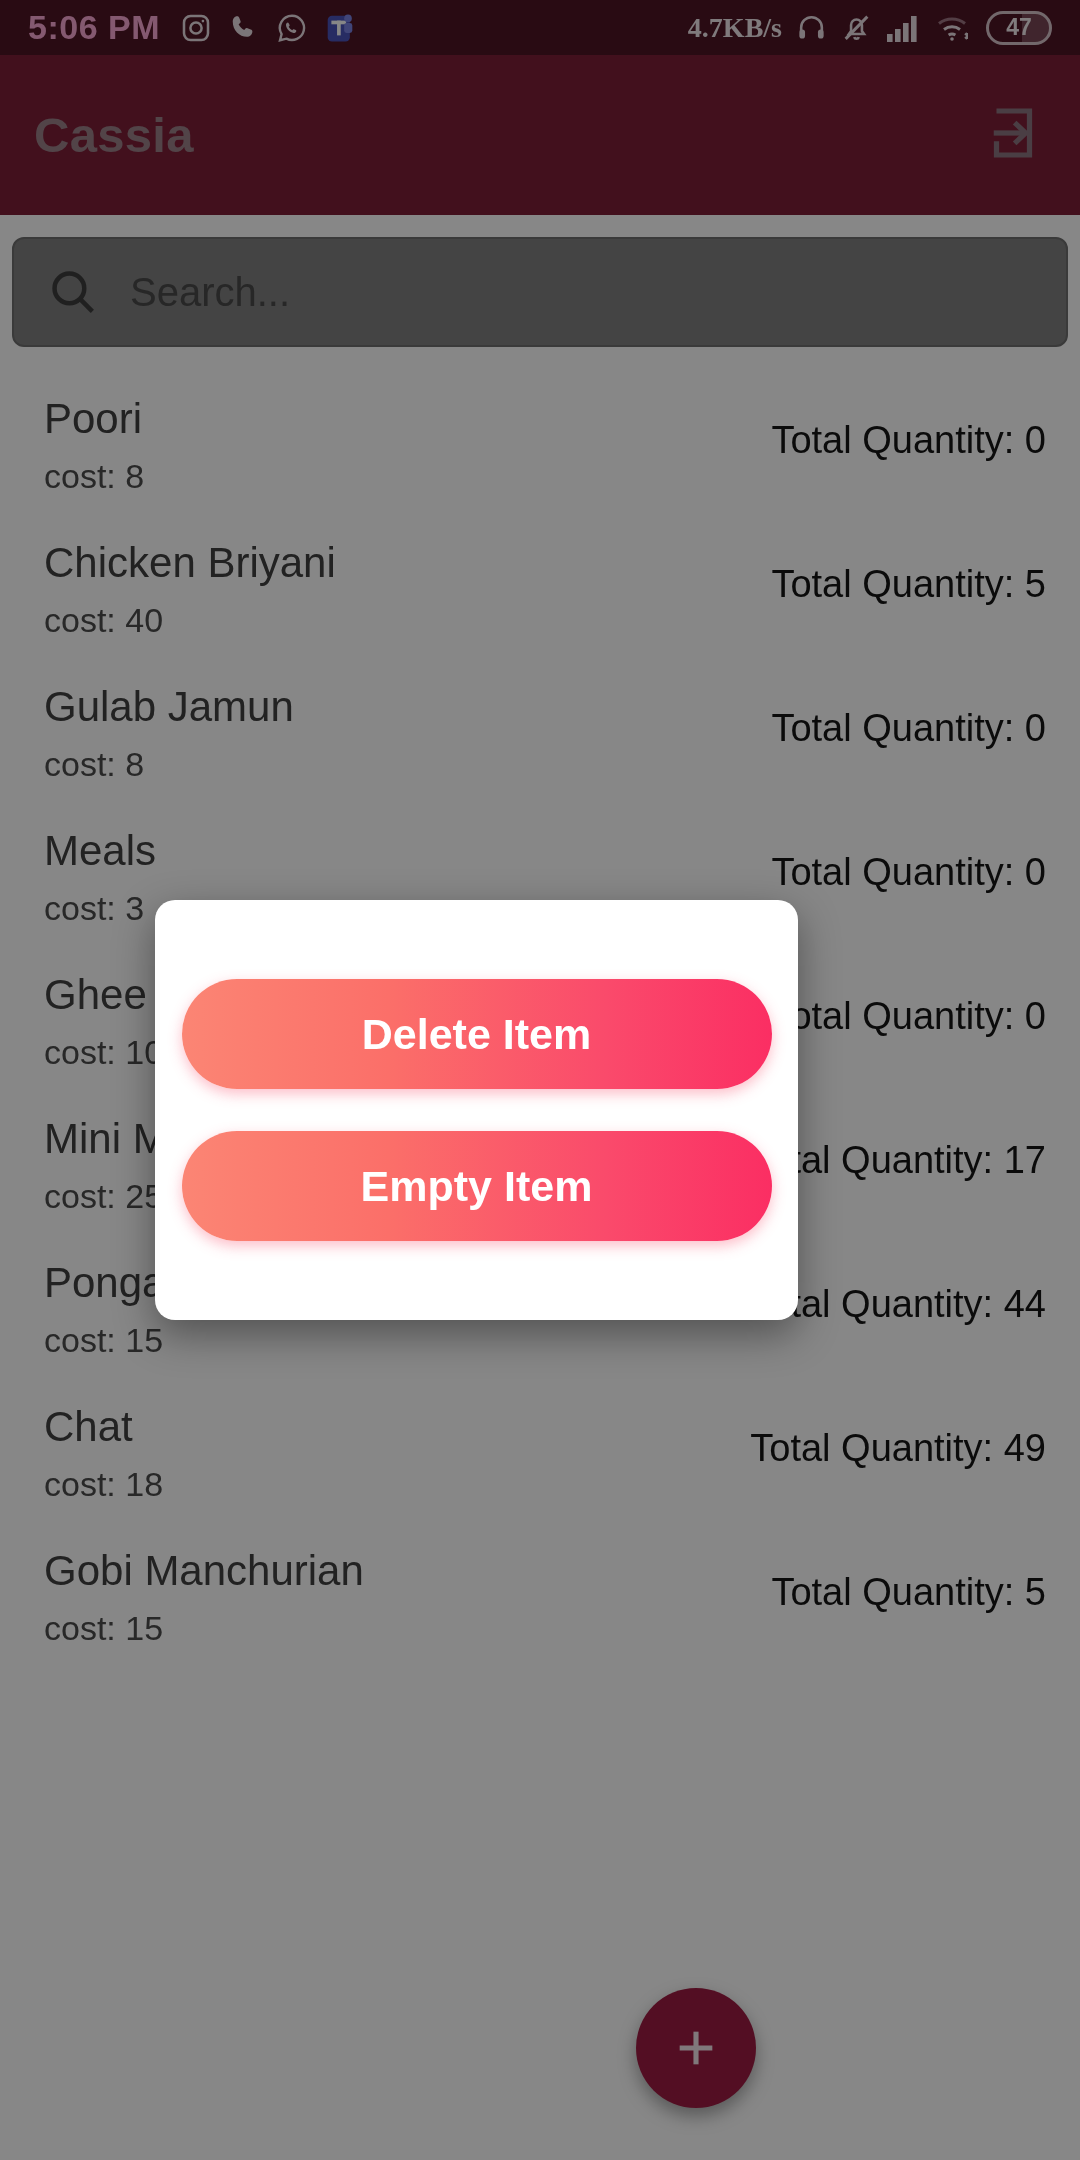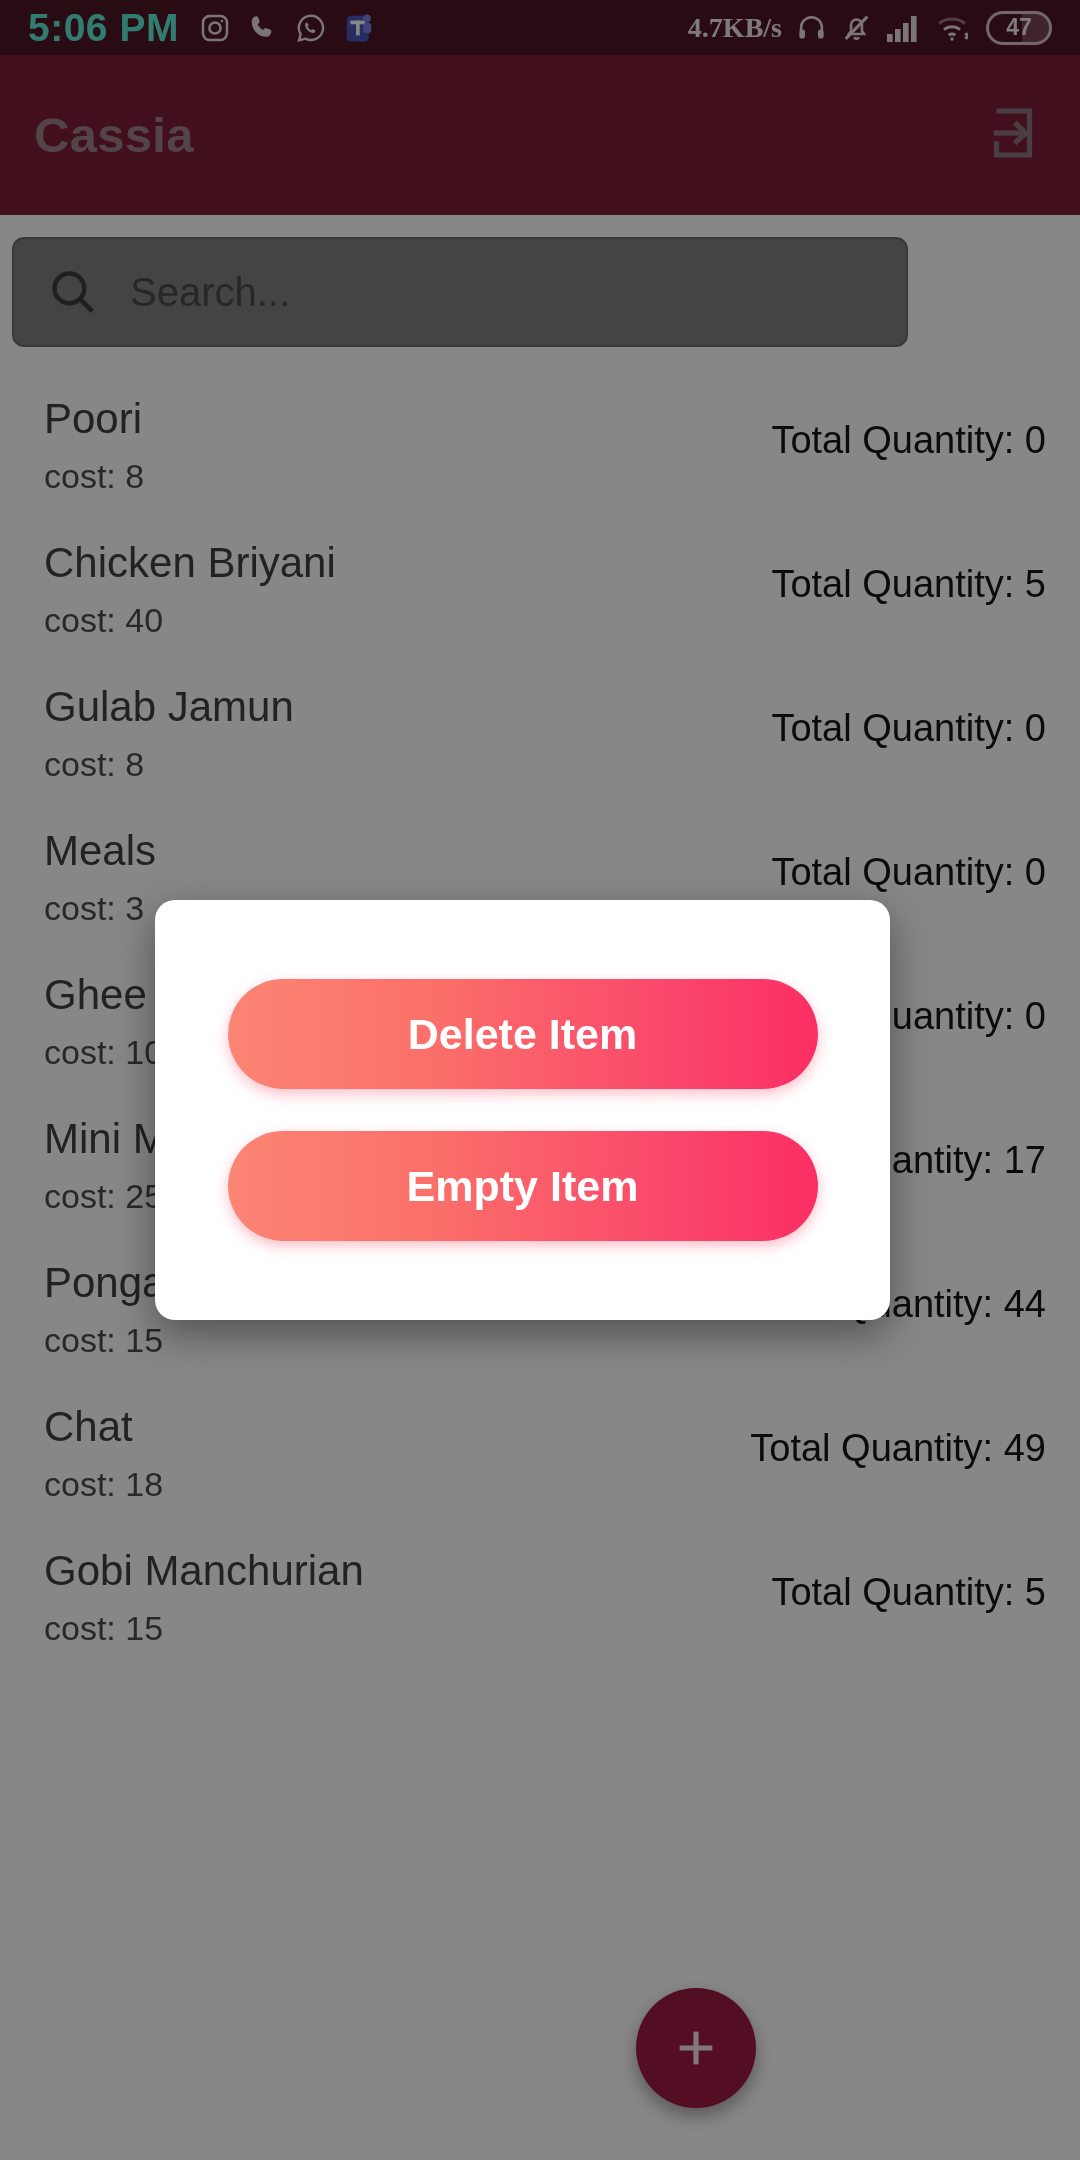--- a/index.html
+++ b/index.html
@@ -10,21 +10,21 @@
     overflow:hidden;
   }
   #screen { position:relative; width:1080px; height:2160px; background:#fff; overflow:hidden; }
 
   
   .statusbar{
     position:absolute; top:0; left:0; width:1080px; height:55px;
     background:#4f1525; display:flex; align-items:center;
     padding:0 28px; color:#e8dce0;
   }
-  .sb-time{ font-size:39px; font-weight:bold; letter-spacing:.5px; color:#5eead4; }
+  .sb-time{ font-size:34px; font-weight:bold; letter-spacing:.5px; color:#f9a8d4; }
   .sb-left-icons{ display:flex; align-items:center; gap:17px; margin-left:20px; }
   .sb-right{ margin-left:auto; display:flex; align-items:center; gap:14px; }
   .sb-speed{ font-size:28px; font-weight:bold; color:#f0e6ea;font-family:Liberation Serif, serif; }
   .ic{ display:inline-flex; align-items:center; justify-content:center; }
 
   .batt{
     width:66px; height:34px; border:3px solid #d8c4cb; border-radius:17px;
     display:flex; align-items:center; justify-content:center; position:relative;
     background:linear-gradient(90deg,#4f1525 0 55%,#7a4655 55% 100%);
   }
@@ -33,21 +33,21 @@
   
   .appbar{
     position:absolute; top:55px; left:0; width:1080px; height:160px;
     background:#7e1f38; display:flex; align-items:center; padding:0 34px;
   }
   .appbar-title{ font-size:49px; font-weight:bold; color:#9b8089; letter-spacing:.3px; }
   .appbar-action{ margin-left:auto; }
 
   
   .search-wrap{
-    position:absolute; top:237px; left:12px; width:896px; height:110px;
+    position:absolute; top:237px; left:12px; width:1056px; height:110px;
     background:#808080; border:2px solid #6e6e6e; border-radius:12px;
     display:flex; align-items:center; padding:0 32px; gap:30px;
   }
   .search-ph{ font-size:40px; color:#4a4a4a; }
 
   
   .list{ position:absolute; top:375px; left:0; width:1080px; }
   .row{ position:relative; height:144px; padding:0 44px; }
   .row .name{
     position:absolute; left:44px; top:20px;
@@ -66,21 +66,21 @@
   .fab{
     position:absolute; left:636px; top:1988px; width:120px; height:120px;
     border-radius:60px; background:#9e1b42;
     display:flex; align-items:center; justify-content:center;
     box-shadow:0 8px 18px rgba(0,0,0,.35);
   }
 
   
   .scrim{ position:absolute; inset:0; background:rgba(0,0,0,.47); }
   .dialog{
-    position:absolute; left:155px; top:900px; width:735px; height:420px;
+    position:absolute; left:155px; top:900px; width:643px; height:420px;
     background:#fff; border-radius:20px;
     box-shadow:0 14px 40px rgba(0,0,0,.4);
     display:flex; flex-direction:column; align-items:center;
     justify-content:center; gap:42px;
   }
   .dlg-btn{
     width:590px; height:110px; border:none; border-radius:55px;
     background:linear-gradient(90deg,#fb8574 0%, #fb6f69 35%, #fa4a6b 72%, #fb2e63 100%);
     color:#fff; font-size:43px; font-weight:bold;
     font-family:"Liberation Sans", sans-serif;

